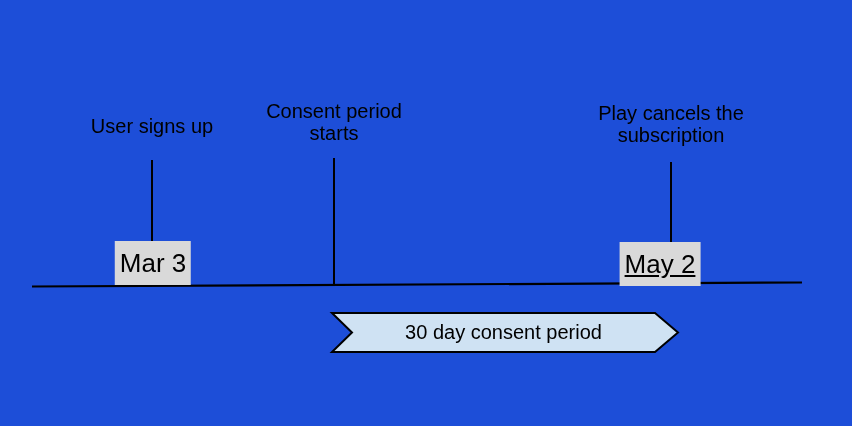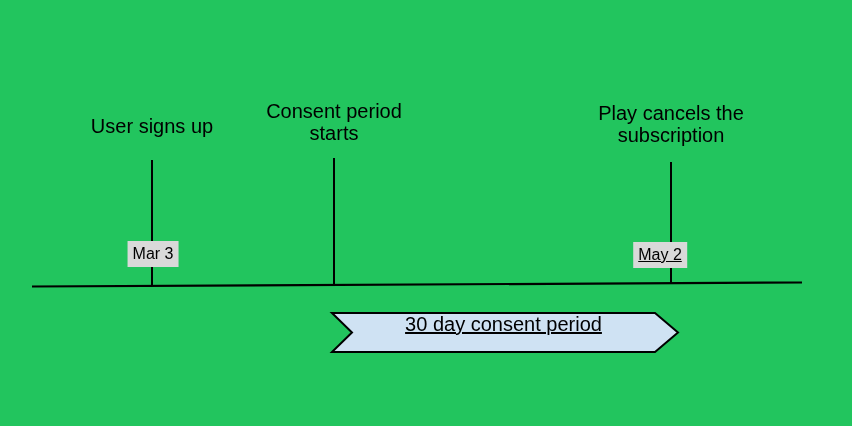--- a/index.html
+++ b/index.html
@@ -5,21 +5,21 @@
   html, body {
     margin: 0;
     padding: 0;
     background: #ffffff;
     font-family: "Liberation Sans", sans-serif;
   }
   .canvas {
     position: relative;
     width: 852px;
     height: 426px;
-    background: #22c55e;
+    background: #1d4ed8;
     overflow: hidden;
     color: var(--text, #000);
   }
   .gfx {
     position: absolute;
     inset: 0;
   }
   .event-label {
     position: absolute;
     font-size: 20px;
@@ -28,40 +28,39 @@
     color: var(--text, #000);
     white-space: normal;
   }
   .label-signup  { left: 32px;  top: 115px; width: 240px; }
   .label-consent { left: 254px; top: 100px; width: 160px; }
   .label-cancel  { left: 581px; top: 102px; width: 180px; text-align: center; }
   .date-badge {
     position: absolute;
     transform: translateX(-50%);
     background: var(--date_badge_bg, #d9d9d9);
-    font-size: 16px;
+    font-size: 26px;
     line-height: 24px;
-    padding: 1px 5px;
+    padding: 10px 5px;
     white-space: nowrap;
     color: var(--text, #000);
   }
   .badge-mar { left: 153px; top: 241px; }
   .badge-apr { left: 336px; top: 240px; }
   .badge-may { left: 660px; top: 242px; text-decoration: underline; }
   .banner-label {
     position: absolute;
     left: 352px;
-    top: 312px;
+    top: 320px;
     width: 303px;
     text-align: center;
     font-size: 20px;
     line-height: 25px;
     white-space: nowrap;
     color: var(--text, #000);
-    text-decoration: underline;
   }
 </style>
 </head>
 <body>
 
 <div class="canvas">
 
   <svg class="gfx" width="852" height="426" viewBox="0 0 852 426">
 
     <line x1="32" y1="286.5" x2="802" y2="282.5" stroke-width="2.2" stroke="#000000"></line>

